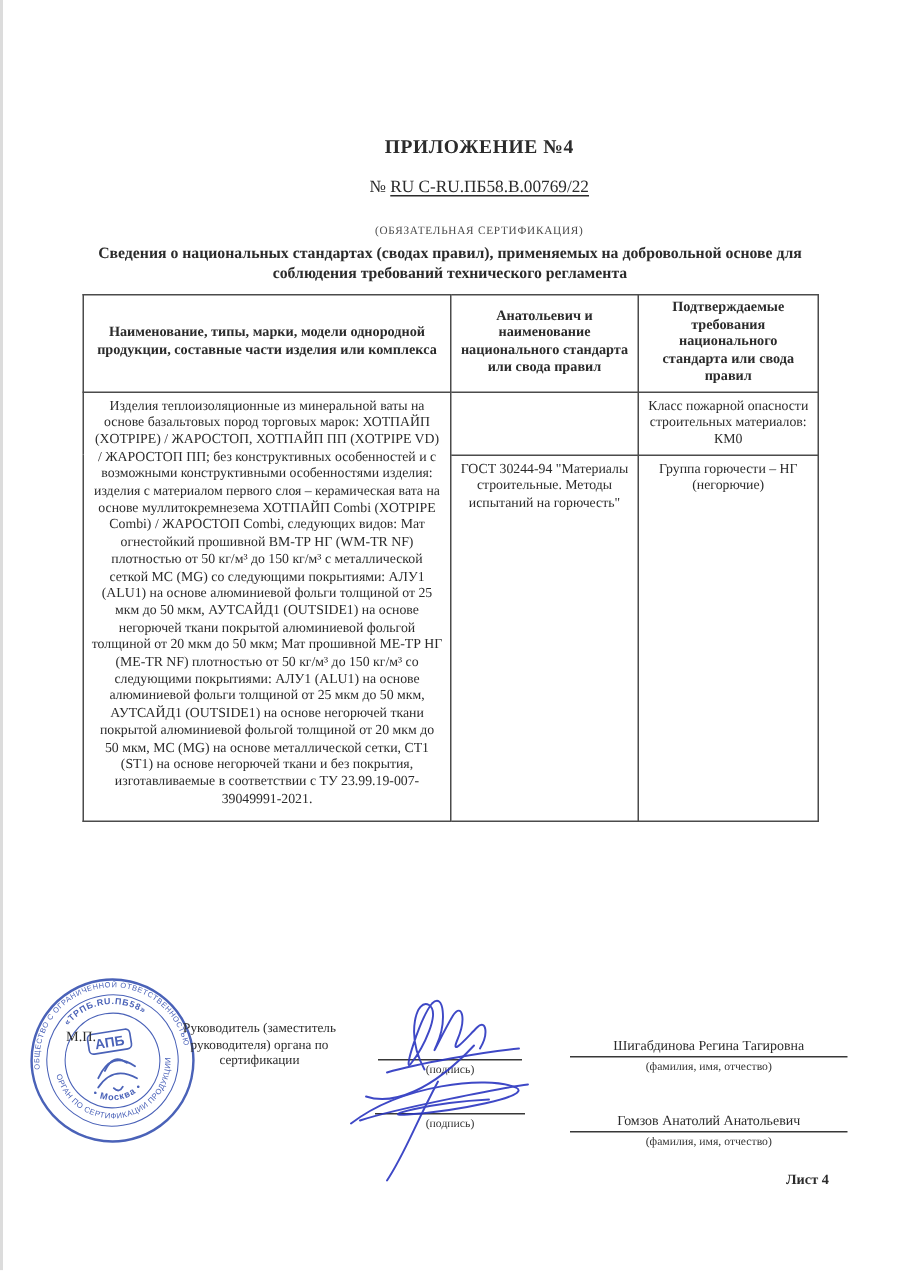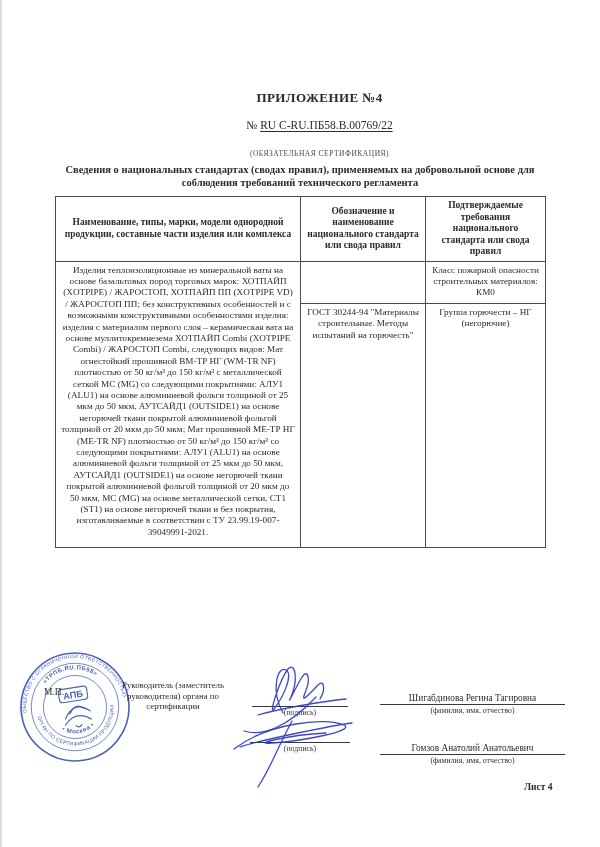--- a/index.html
+++ b/index.html
@@ -68,21 +68,21 @@
 
   <table class="std">
     <colgroup>
         <col style="width:245px">
         <col style="width:125px">
         <col style="width:120px">
       </colgroup>
     <thead>
       <tr>
         <th>Наименование, типы, марки, модели однородной продукции, составные части изделия или комплекса</th>
-        <th>Обозначение и наименование национального стандарта или свода правил</th>
+        <th>Анатольевич и наименование национального стандарта или свода правил</th>
         <th>Подтверждаемые требования национального стандарта или свода правил</th>
       </tr>
     </thead>
     <tbody>
       <tr class="body-row-1">
         <td rowspan="2">Изделия теплоизоляционные из минеральной ваты на основе базальтовых пород торговых марок: ХОТПАЙП (XOTPIPE) / ЖАРОСТОП, ХОТПАЙП ПП (XOTPIPE VD) / ЖАРОСТОП ПП; без конструктивных особенностей и с возможными конструктивными особенностями изделия: изделия с материалом первого слоя – керамическая вата на основе муллитокремнезема ХОТПАЙП Combi (XOTPIPE Combi) / ЖАРОСТОП Combi, следующих видов: Мат огнестойкий прошивной ВМ-ТР НГ (WM-TR NF) плотностью от 50 кг/м³ до 150 кг/м³ с металлической сеткой МС (MG) со следующими покрытиями: АЛУ1 (ALU1) на основе алюминиевой фольги толщиной от 25 мкм до 50 мкм, АУТСАЙД1 (OUTSIDE1) на основе негорючей ткани покрытой алюминиевой фольгой толщиной от 20 мкм до 50 мкм; Мат прошивной МЕ-ТР НГ (ME-TR NF) плотностью от 50 кг/м³ до 150 кг/м³ со следующими покрытиями: АЛУ1 (ALU1) на основе алюминиевой фольги толщиной от 25 мкм до 50 мкм, АУТСАЙД1 (OUTSIDE1) на основе негорючей ткани покрытой алюминиевой фольгой толщиной от 20 мкм до 50 мкм, МС (MG) на основе металлической сетки, СТ1 (ST1) на основе негорючей ткани и без покрытия, изготавливаемые в соответствии с ТУ 23.99.19-007-39049991-2021.</td>
         <td></td>
         <td>Класс пожарной опасности строительных материалов: КМ0</td>
       </tr>
       <tr class="body-row-2">

